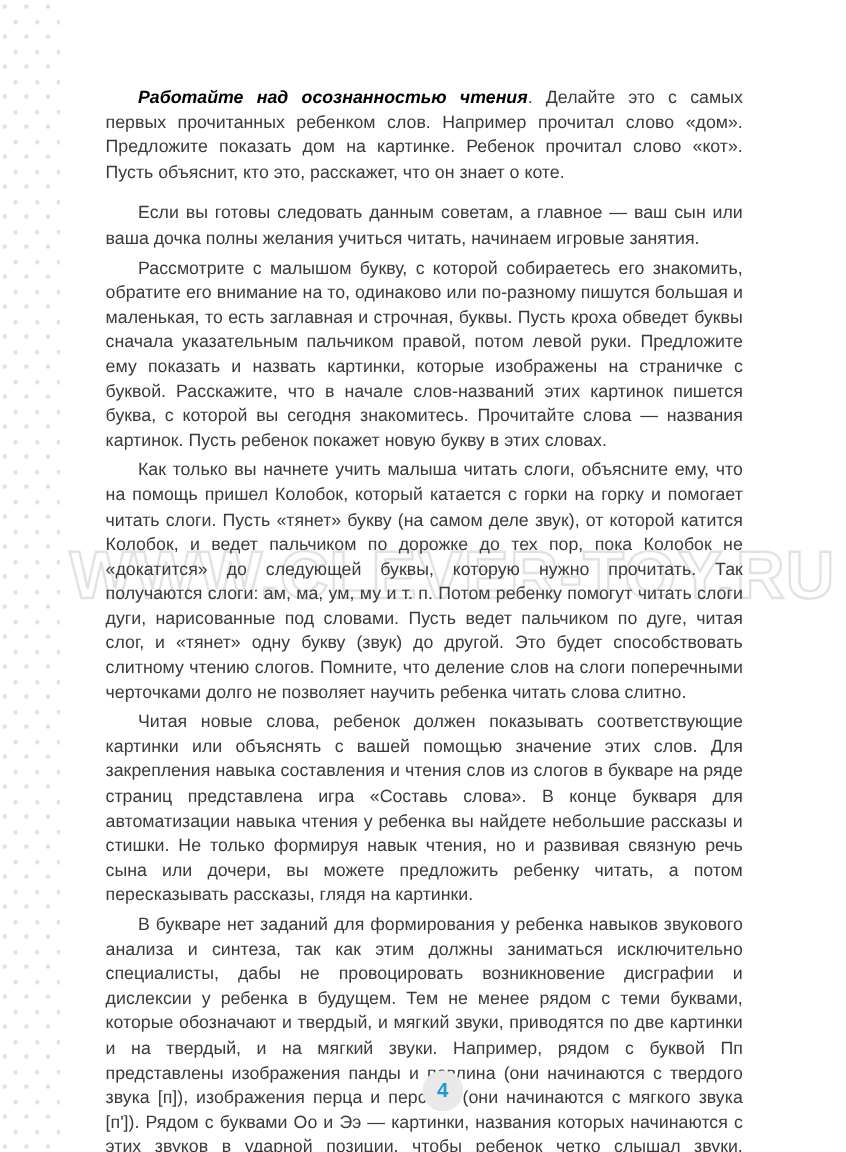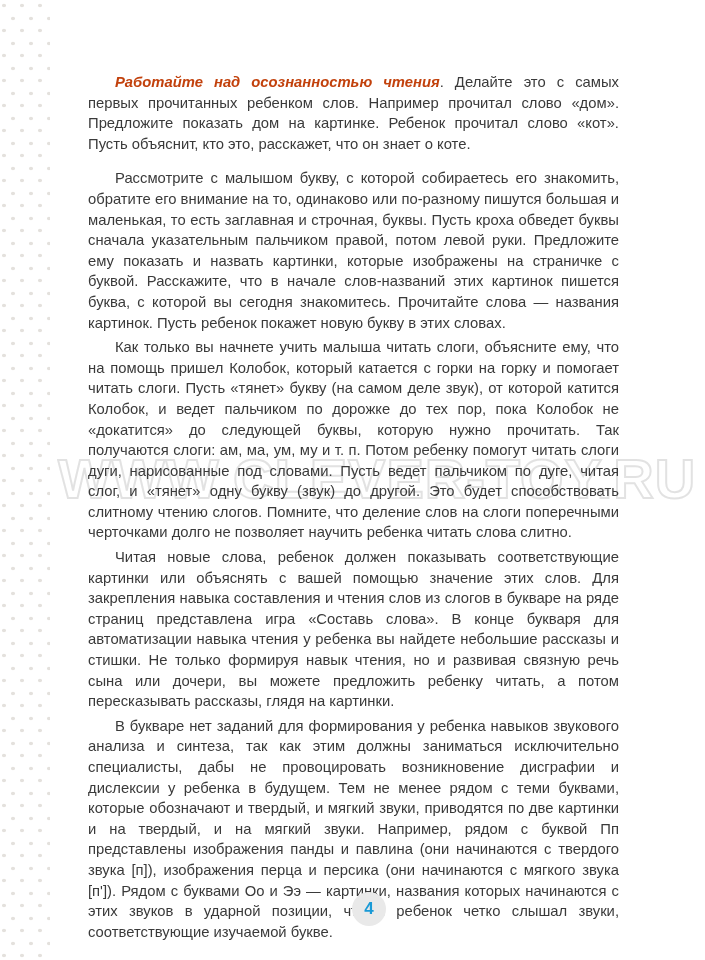--- a/index.html
+++ b/index.html
@@ -60,21 +60,21 @@
   .para {
     margin: 0 0 4px 0;
     text-indent: 27px;
   }
   .para.first {
     margin-bottom: 14px;
   }
   .lead {
     font-weight: bold;
     font-style: italic;
-    color: #c2410c;
+    color: #000000;
     margin-top: 44px;
   }
   .page-number-badge {
     position: absolute;
     left: 352px;
     top: 892px;
     width: 34px;
     height: 34px;
     border-radius: 50%;
     background: #e9e9e9;
@@ -96,20 +96,21 @@
 
   <div class="dots"></div>
 
   <div class="watermark">WWW.CLEVER-TOY.RU</div>
 
   <div class="content">
 
     <p class="para first"><span class="lead">Работайте над осознанностью чтения</span><span>. Делайте это с самых первых прочитанных ребенком слов. Например прочитал слово «дом». Предложите показать дом на картинке. Ребенок прочитал слово «кот». Пусть объяснит, кто это, расскажет, что он знает о коте.</span></p>
 
     <div id="paragraphs-container">
+        <p class="para">Если вы готовы следовать данным советам, а главное — ваш сын или ваша дочка полны желания учиться читать, начинаем игровые занятия.</p>
         <p class="para">Рассмотрите с малышом букву, с которой собираетесь его знакомить, обратите его внимание на то, одинаково или по-разному пишутся большая и маленькая, то есть заглавная и строчная, буквы. Пусть кроха обведет буквы сначала указательным пальчиком правой, потом левой руки. Предложите ему показать и назвать картинки, которые изображены на страничке с буквой. Расскажите, что в начале слов-названий этих картинок пишется буква, с которой вы сегодня знакомитесь. Прочитайте слова — названия картинок. Пусть ребенок покажет новую букву в этих словах.</p>
         <p class="para">Как только вы начнете учить малыша читать слоги, объясните ему, что на помощь пришел Колобок, который катается с горки на горку и помогает читать слоги. Пусть «тянет» букву (на самом деле звук), от которой катится Колобок, и ведет пальчиком по дорожке до тех пор, пока Колобок не «докатится» до следующей буквы, которую нужно прочитать. Так получаются слоги: ам, ма, ум, му и т. п. Потом ребенку помогут читать слоги дуги, нарисованные под словами. Пусть ведет пальчиком по дуге, читая слог, и «тянет» одну букву (звук) до другой. Это будет способствовать слитному чтению слогов. Помните, что деление слов на слоги поперечными черточками долго не позволяет научить ребенка читать слова слитно.</p>
         <p class="para">Читая новые слова, ребенок должен показывать соответствующие картинки или объяснять с вашей помощью значение этих слов. Для закрепления навыка составления и чтения слов из слогов в букваре на ряде страниц представлена игра «Составь слова». В конце букваря для автоматизации навыка чтения у ребенка вы найдете небольшие рассказы и стишки. Не только формируя навык чтения, но и развивая связную речь сына или дочери, вы можете предложить ребенку читать, а потом пересказывать рассказы, глядя на картинки.</p>
         <p class="para">В букваре нет заданий для формирования у ребенка навыков звукового анализа и синтеза, так как этим должны заниматься исключительно специалисты, дабы не провоцировать возникновение дисграфии и дислексии у ребенка в будущем. Тем не менее рядом с теми буквами, которые обозначают и твердый, и мягкий звуки, приводятся по две картинки и на твердый, и на мягкий звуки. Например, рядом с буквой Пп представлены изображения панды и павлина (они начинаются с твердого звука [п]), изображения перца и персика (они начинаются с мягкого звука [п']). Рядом с буквами Оо и Ээ — картинки, названия которых начинаются с этих звуков в ударной позиции, чтобы ребенок четко слышал звуки, соответствующие изучаемой букве.</p>
       </div>
 
   </div>
 
   <div class="page-number-badge">
     <span>4</span>

